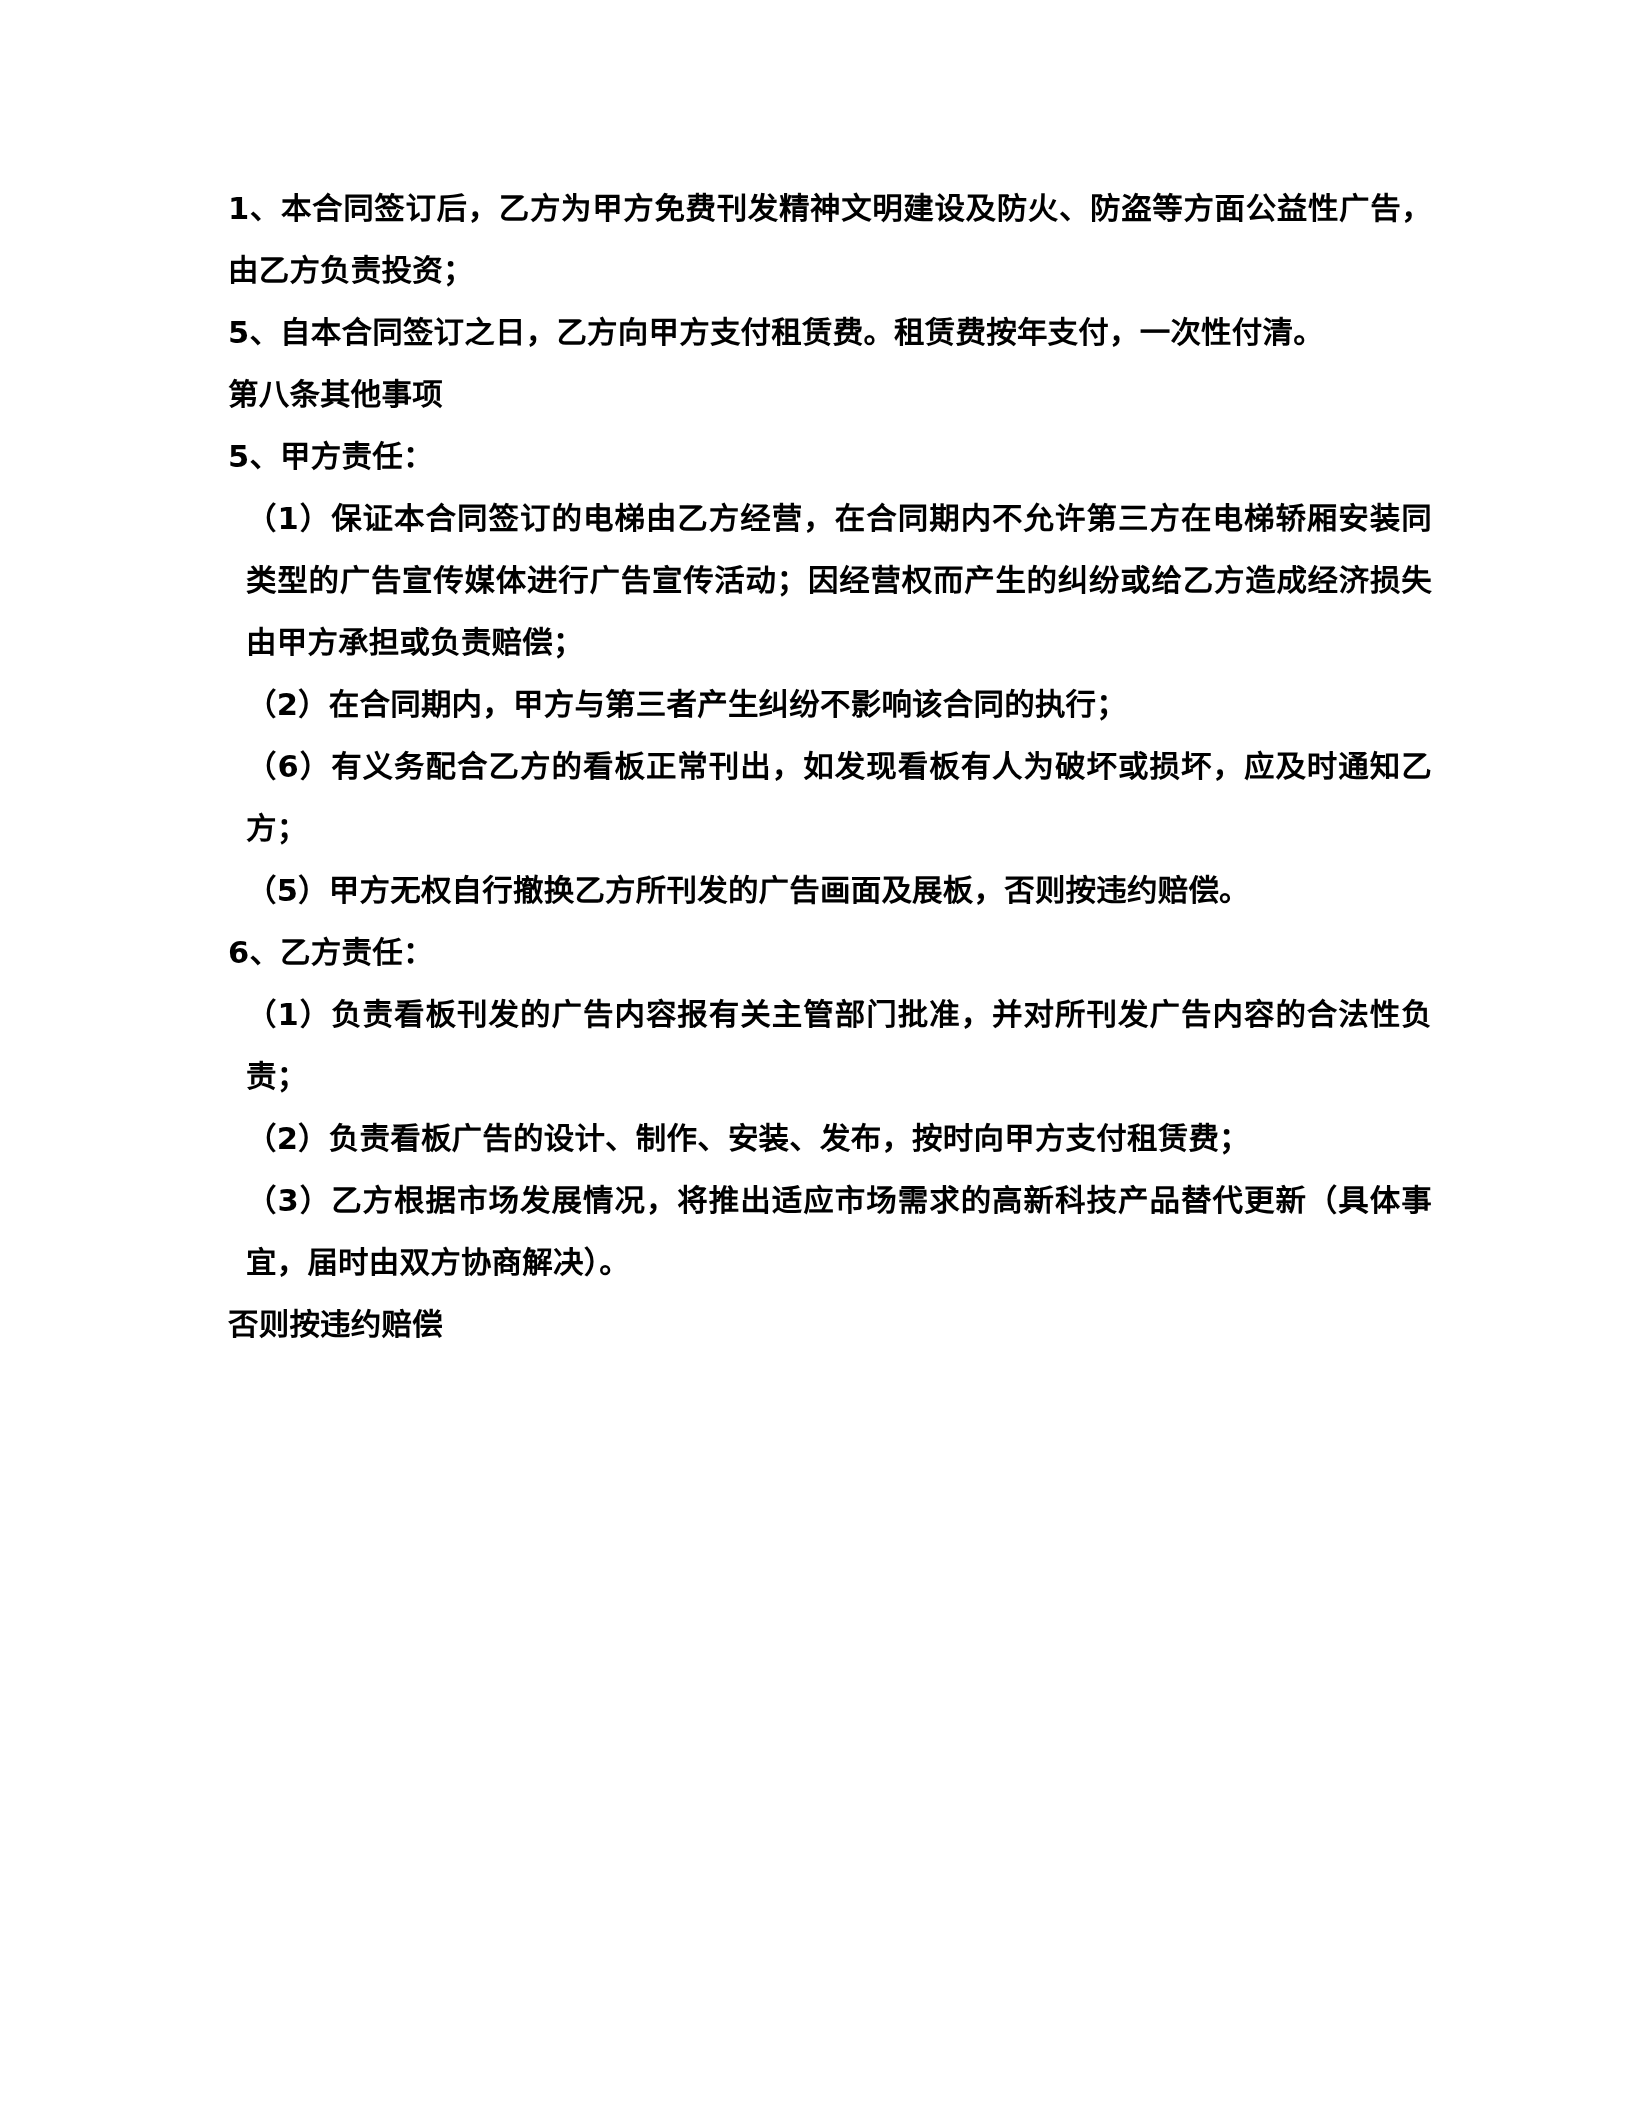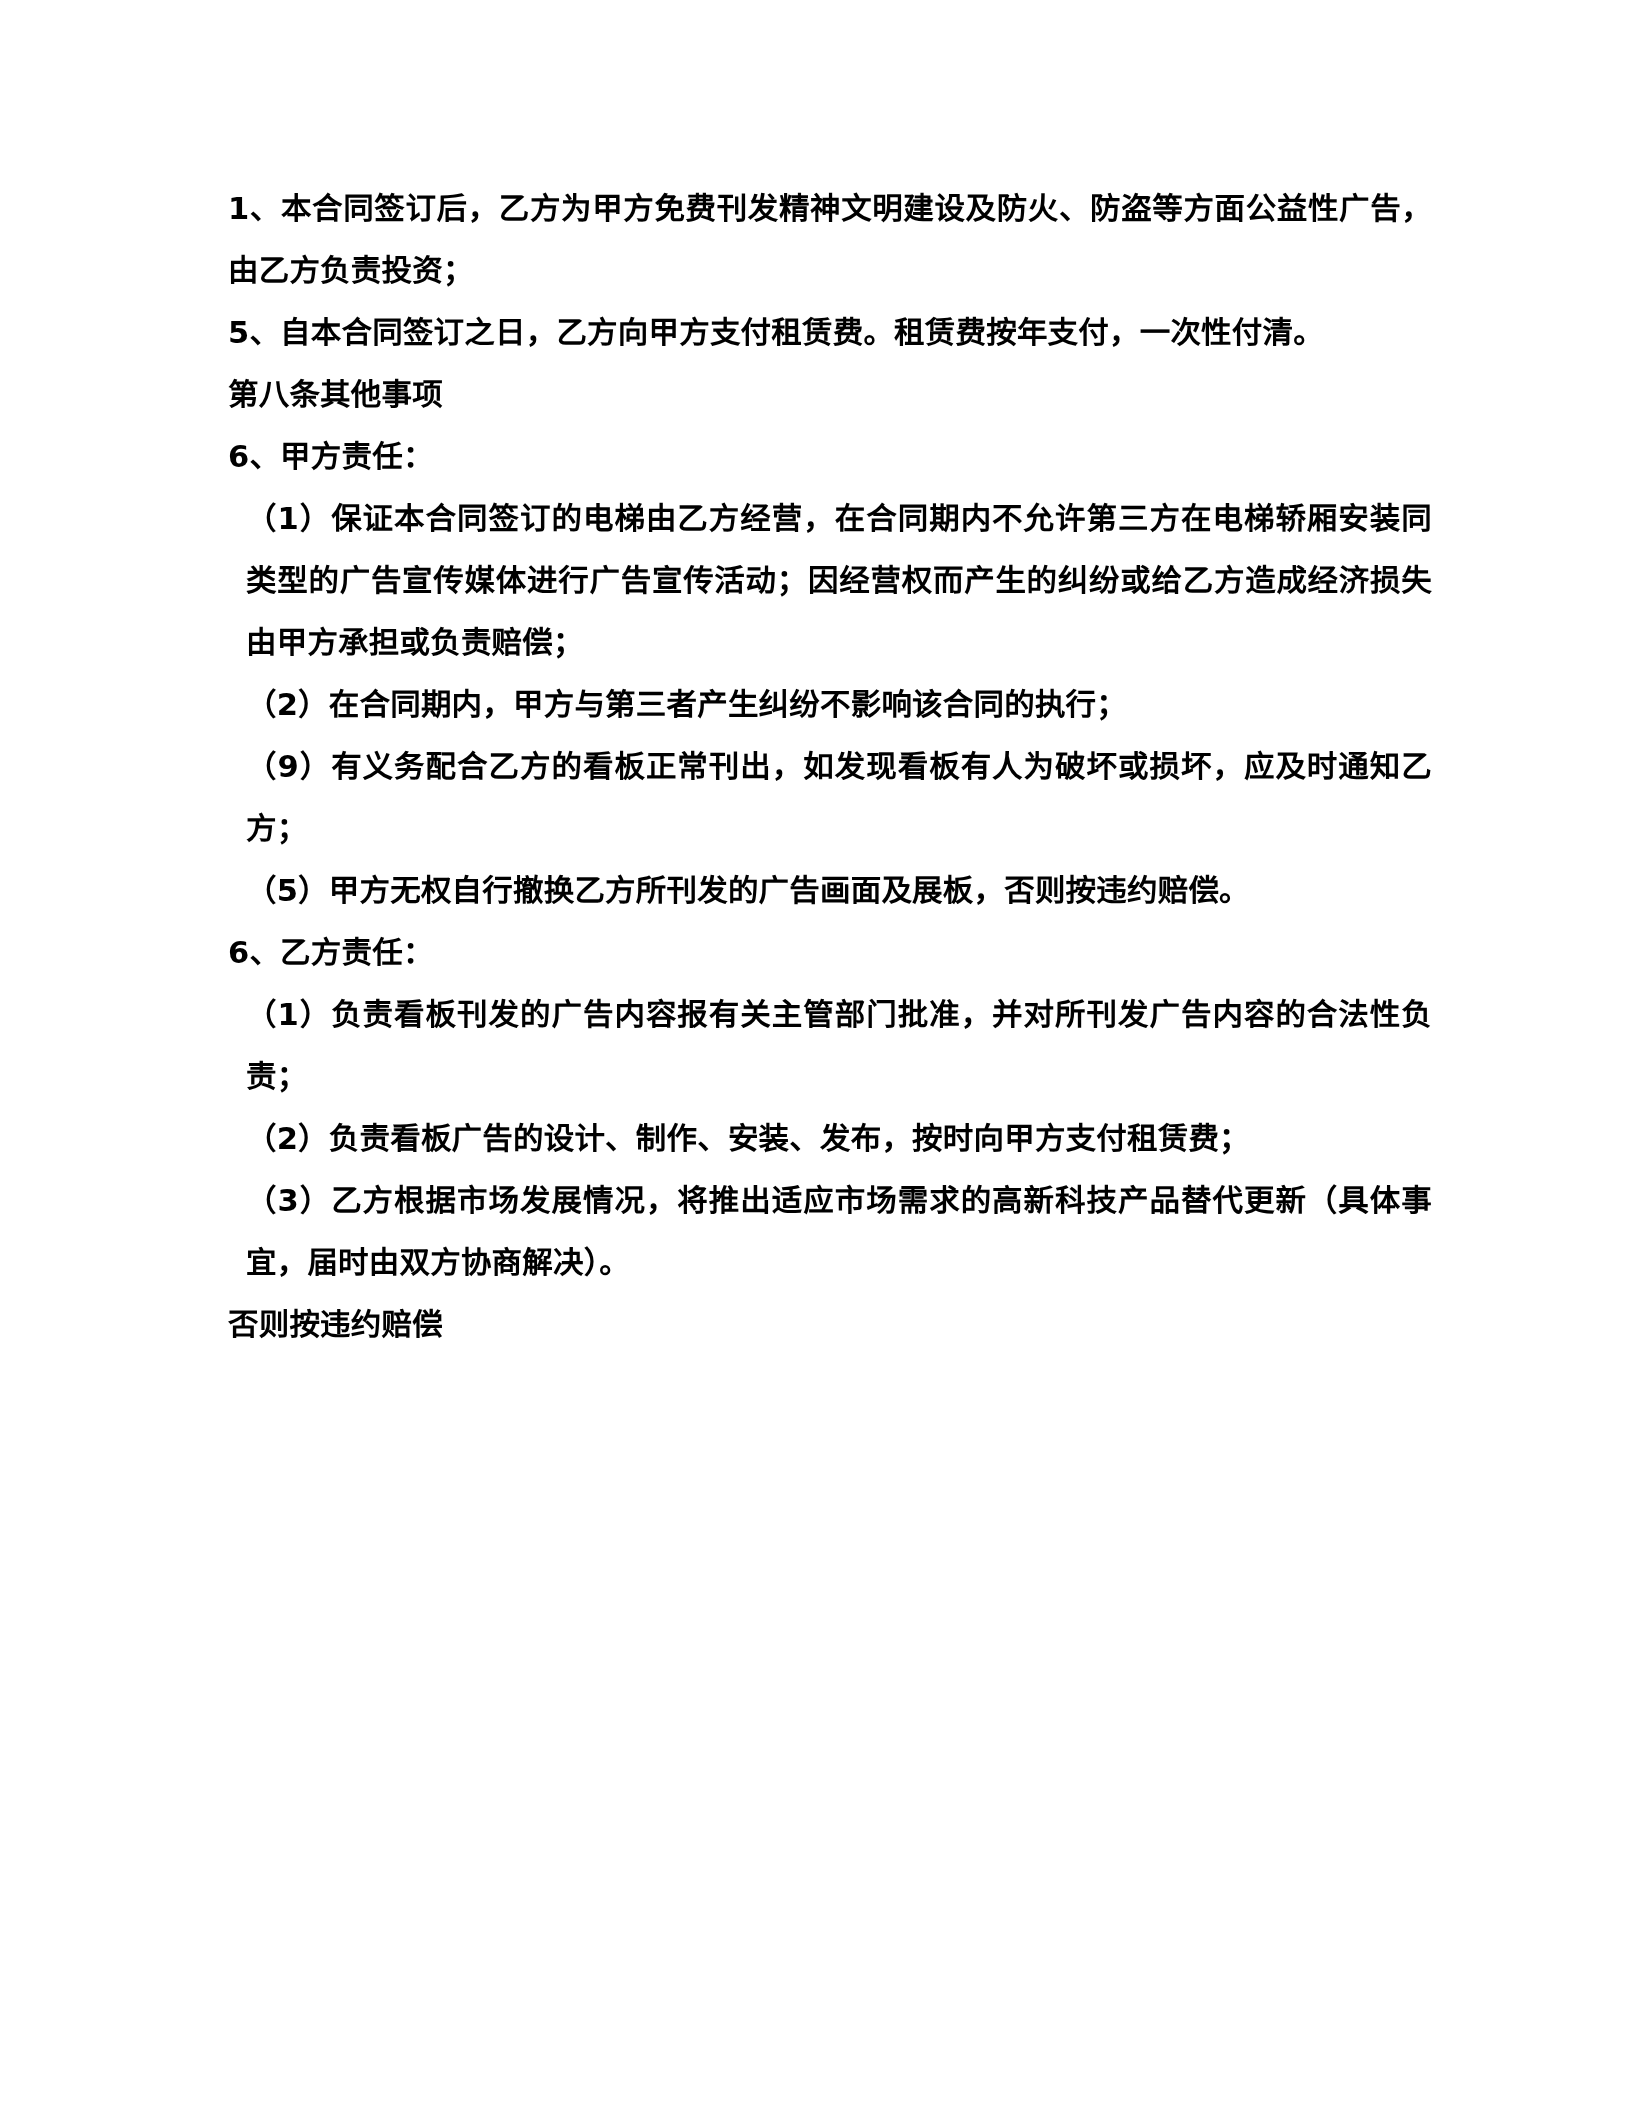--- a/index.html
+++ b/index.html
@@ -40,24 +40,24 @@
 </style>
 </head>
 <body>
 
 <div class="page">
   <div class="doc-body">
 
     <p class="para">1、本合同签订后，乙方为甲方免费刊发精神文明建设及防火、防盗等方面公益性广告，由乙方负责投资；</p>
     <p class="para">5、自本合同签订之日，乙方向甲方支付租赁费。租赁费按年支付，一次性付清。</p>
     <p class="para">第八条其他事项</p>
-    <p class="para">6、甲方责任：</p>
+    <p class="para">5、甲方责任：</p>
     <p class="para sub">（1）保证本合同签订的电梯由乙方经营，在合同期内不允许第三方在电梯轿厢安装同类型的广告宣传媒体进行广告宣传活动；因经营权而产生的纠纷或给乙方造成经济损失由甲方承担或负责赔偿；</p>
     <p class="para sub">（2）在合同期内，甲方与第三者产生纠纷不影响该合同的执行；</p>
-    <p class="para sub">（9）有义务配合乙方的看板正常刊出，如发现看板有人为破坏或损坏，应及时通知乙方；</p>
+    <p class="para sub">（6）有义务配合乙方的看板正常刊出，如发现看板有人为破坏或损坏，应及时通知乙方；</p>
     <p class="para sub">（5）甲方无权自行撤换乙方所刊发的广告画面及展板，否则按违约赔偿。</p>
     <p class="para">6、乙方责任：</p>
     <p class="para sub">（1）负责看板刊发的广告内容报有关主管部门批准，并对所刊发广告内容的合法性负责；</p>
     <p class="para sub">（2）负责看板广告的设计、制作、安装、发布，按时向甲方支付租赁费；</p>
     <p class="para sub">（3）乙方根据市场发展情况，将推出适应市场需求的高新科技产品替代更新（具体事宜，届时由双方协商解决）。</p>
     <p class="para">否则按违约赔偿</p>
 
   </div>
 </div>
 

